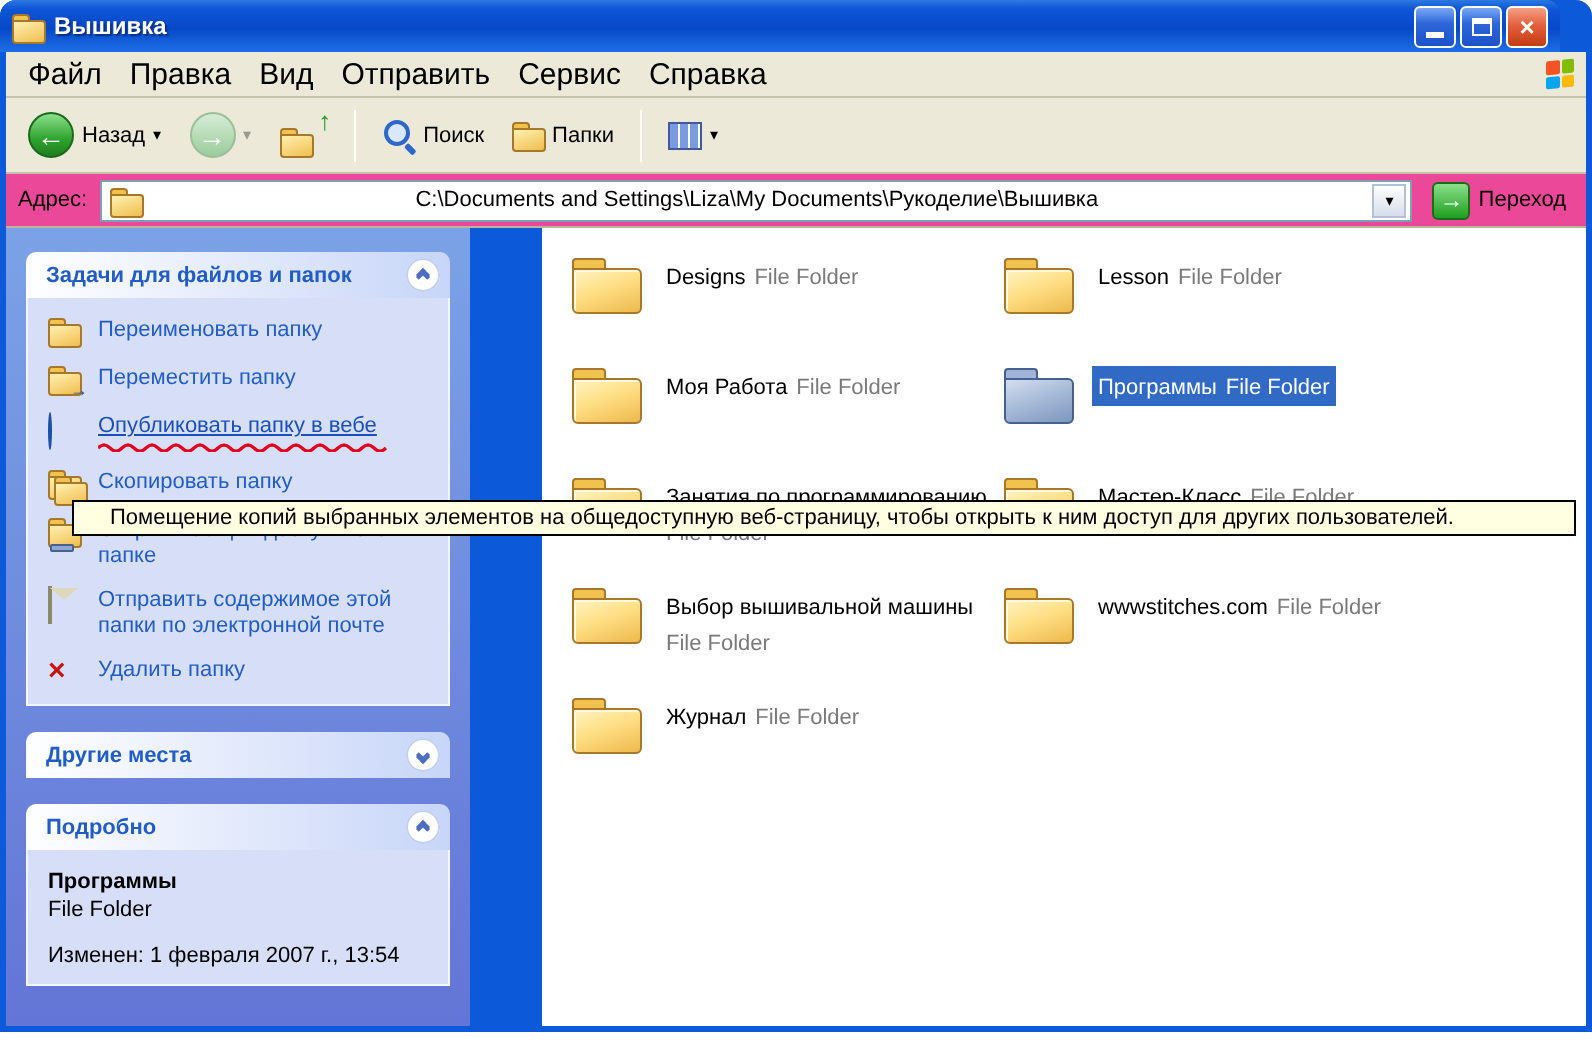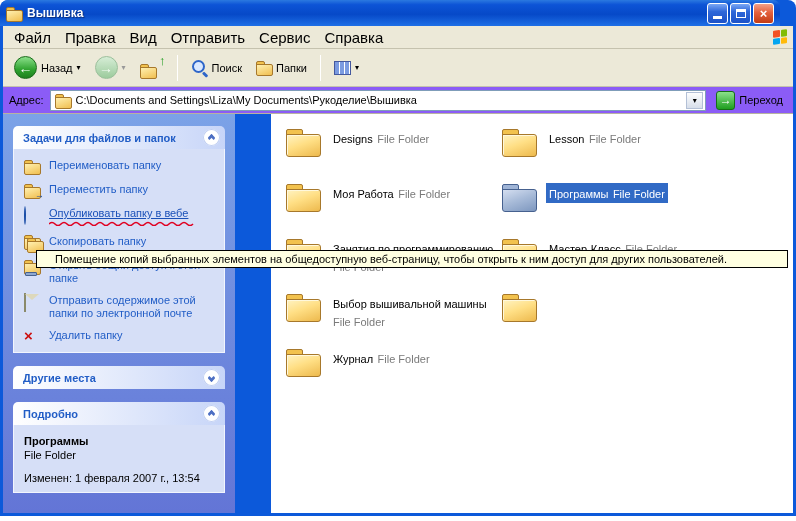--- a/index.html
+++ b/index.html
@@ -55,22 +55,22 @@
     background:repeating-linear-gradient(90deg,#7B9BE0 0 4px, #fff 4px 5px); }
 
   
   .mf { position:relative; width:16px; height:13px; display:inline-block; }
   .mf::before { content:""; position:absolute; left:0; top:0; width:7px; height:5px;
     background:#F2C24E; border:1px solid #A7782B; border-radius:2px 2px 0 0; }
   .mf::after { content:""; position:absolute; left:0; top:3px; width:15px; height:10px;
     background:linear-gradient(160deg,#FFF0B0 0%, #F0BE4F 100%); border:1px solid #A7782B; border-radius:1px 2px 2px 2px; }
 
   
-  .addressbar { position:absolute; left:3px; right:3px; top:87px; height:27px; background:#8b5cf6;
-    border-bottom:1px solid #B7B3A0; display:flex; align-items:center; padding:0 6px; gap:6px; }
+  .addressbar { position:absolute; left:3px; right:3px; top:87px; height:27px; background:#ec4899;
+    border-bottom:1px solid #B7B3A0; display:flex; align-items:center; padding:0 6px; gap:6px;text-align:center; }
   .addr-label { font-size:11px; color:#000; }
   .addr-input { flex:1; height:21px; background:#fff; border:1px solid #7F9DB9; display:flex; align-items:center; padding:0 2px 0 4px; gap:5px; }
   .addr-text { flex:1; font-size:11px; color:#000; white-space:nowrap; overflow:hidden; }
   .addr-dd { width:17px; height:17px; background:linear-gradient(180deg,#FDFEFE,#D7DEEA); border:1px solid #B3C0D6;
     display:flex; align-items:center; justify-content:center; font-size:8px; cursor:pointer; }
   .go-btn { display:flex; align-items:center; gap:4px; font-size:11px; color:#000; padding:2px 4px; cursor:pointer; }
   .go-icon { width:19px; height:19px; border-radius:3px; background:linear-gradient(180deg,#8BE08B,#1F9E1F);
     border:1px solid #176E17; color:#fff; font-weight:bold; display:flex; align-items:center; justify-content:center; font-size:12px; }
 
   
@@ -355,20 +355,24 @@
         </div>
         <div class="file-item">
           <span class="fldr"></span>
           <span class="file-text">
             <span class="file-name">Мастер-Класс</span>
             <span class="file-type">File Folder</span>
           </span>
         </div>
         <div class="file-item">
           <span class="fldr"></span>
+          <span class="file-text">
+            <span class="file-name">wwwstitches.com</span>
+            <span class="file-type">File Folder</span>
+          </span>
         </div>
       </div>
 
     </div>
   </div>
 
   <div class="tooltip">Помещение копий выбранных элементов на общедоступную веб-страницу, чтобы открыть к ним доступ для других пользователей.</div>
 
 </div>
 

